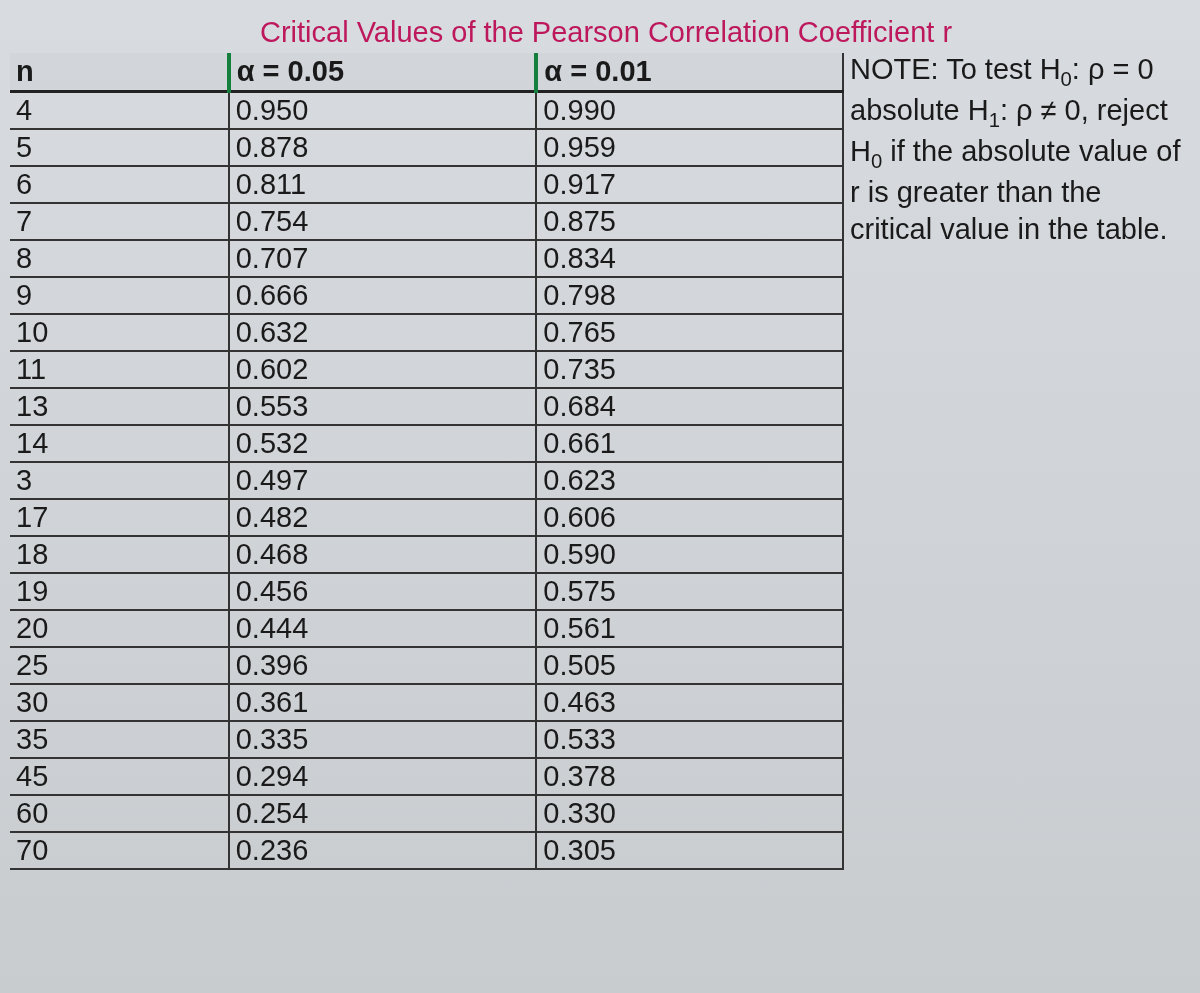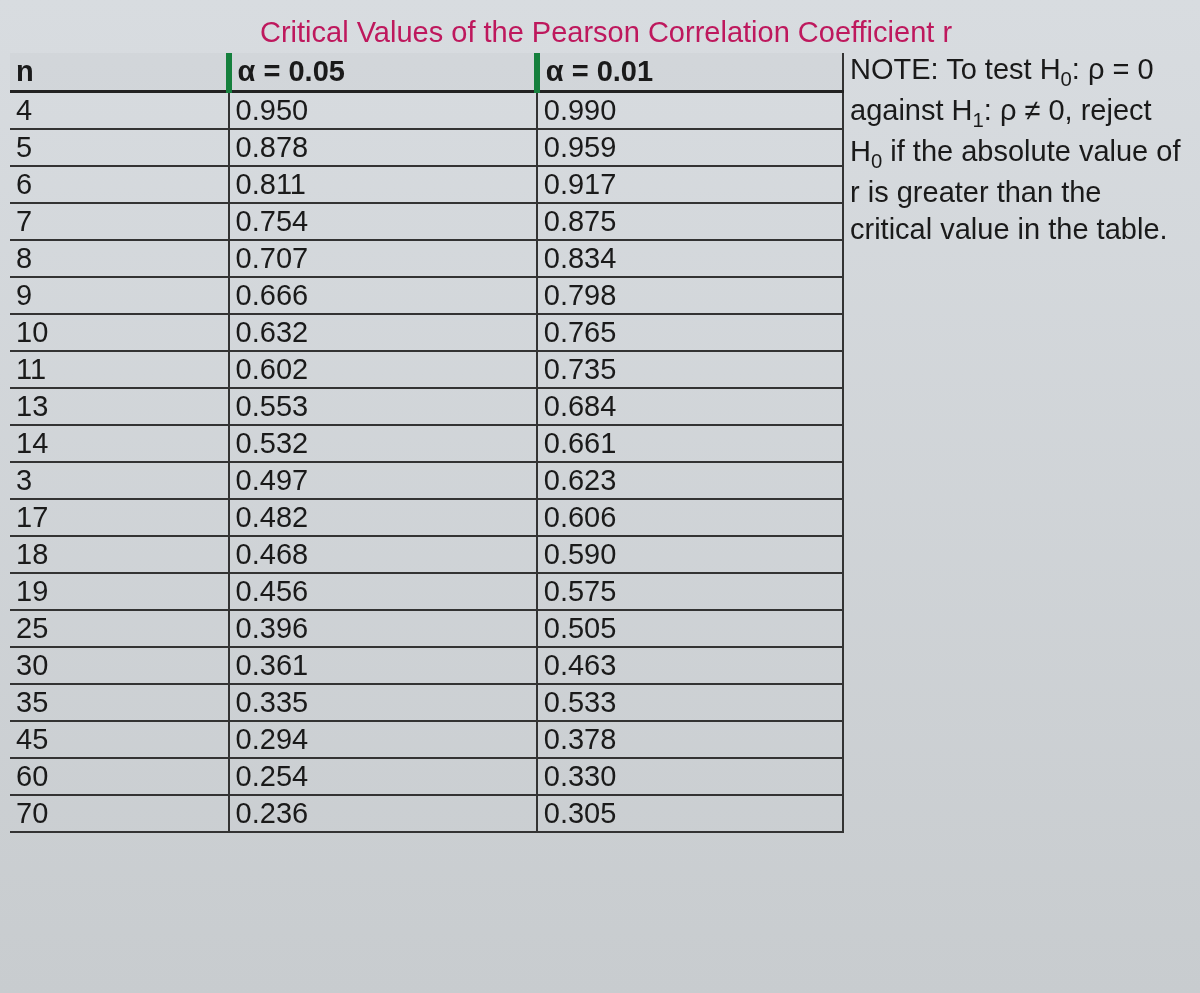--- a/index.html
+++ b/index.html
@@ -27,21 +27,21 @@
     }
     table {
       border-collapse: collapse;
       width: 840px;
     }
     th {
       font-size: 29px;
       font-weight: bold;
       padding: 2px 6px;
       text-align: left;
-      border-left: 6px solid #15803d;
+      border-left: 4px solid #15803d;
       border-right: 2px solid #333;
       border-bottom: 3px solid #222;
       color: #1a1a1a;
       background: rgba(0,0,0,0.02);
     }
     th:first-child {
       border-left: none;
     }
     td {
       font-size: 29px;
@@ -152,20 +152,25 @@
             <td class="col-n">18</td>
             <td class="col-a">0.468</td>
             <td class="col-a">0.590</td>
           </tr>
           <tr>
             <td class="col-n">19</td>
             <td class="col-a">0.456</td>
             <td class="col-a">0.575</td>
           </tr>
           <tr>
+            <td class="col-n">20</td>
+            <td class="col-a">0.444</td>
+            <td class="col-a">0.561</td>
+          </tr>
+          <tr>
             <td class="col-n">25</td>
             <td class="col-a">0.396</td>
             <td class="col-a">0.505</td>
           </tr>
           <tr>
             <td class="col-n">30</td>
             <td class="col-a">0.361</td>
             <td class="col-a">0.463</td>
           </tr>
           <tr>
@@ -185,19 +190,19 @@
           </tr>
           <tr>
             <td class="col-n">70</td>
             <td class="col-a">0.236</td>
             <td class="col-a">0.305</td>
           </tr>
         </tbody>
     </table>
     <div class="note">
       <span>NOTE: To test H</span><sub>0</sub><span>: ρ = 0</span>
-      <span>against H</span><sub>1</sub><span>: ρ ≠ 0, reject H</span><sub>0</sub>
+      <span>absolute H</span><sub>1</sub><span>: ρ ≠ 0, reject H</span><sub>0</sub>
       <span>if the absolute value of r is</span>
       <span>greater than the critical</span>
       <span>value in the table.</span>
     </div>
   </div>
 </div>
 
 </body></html>

